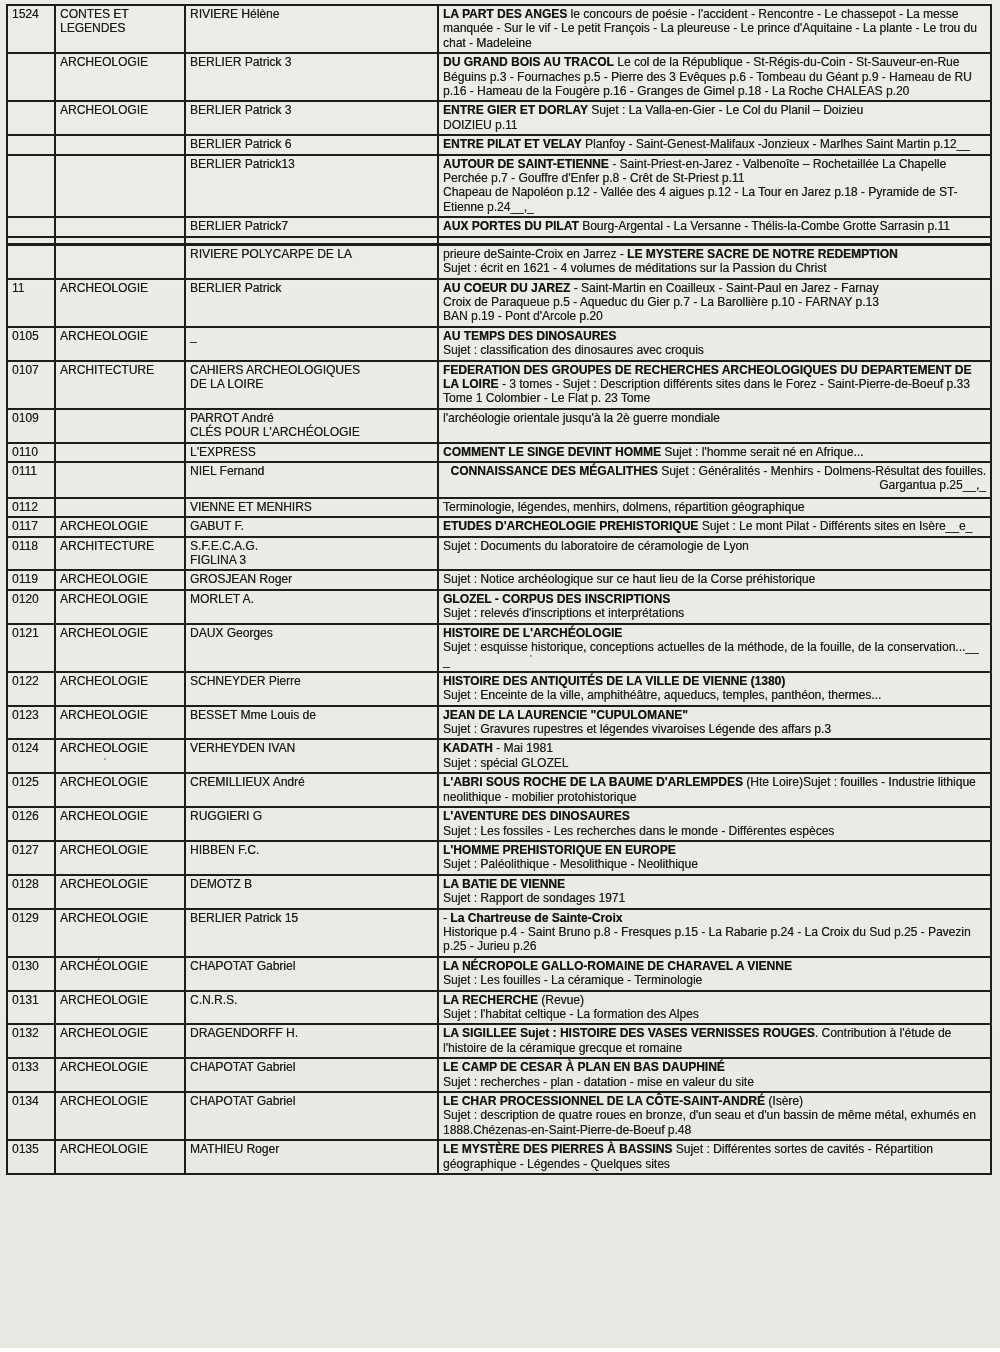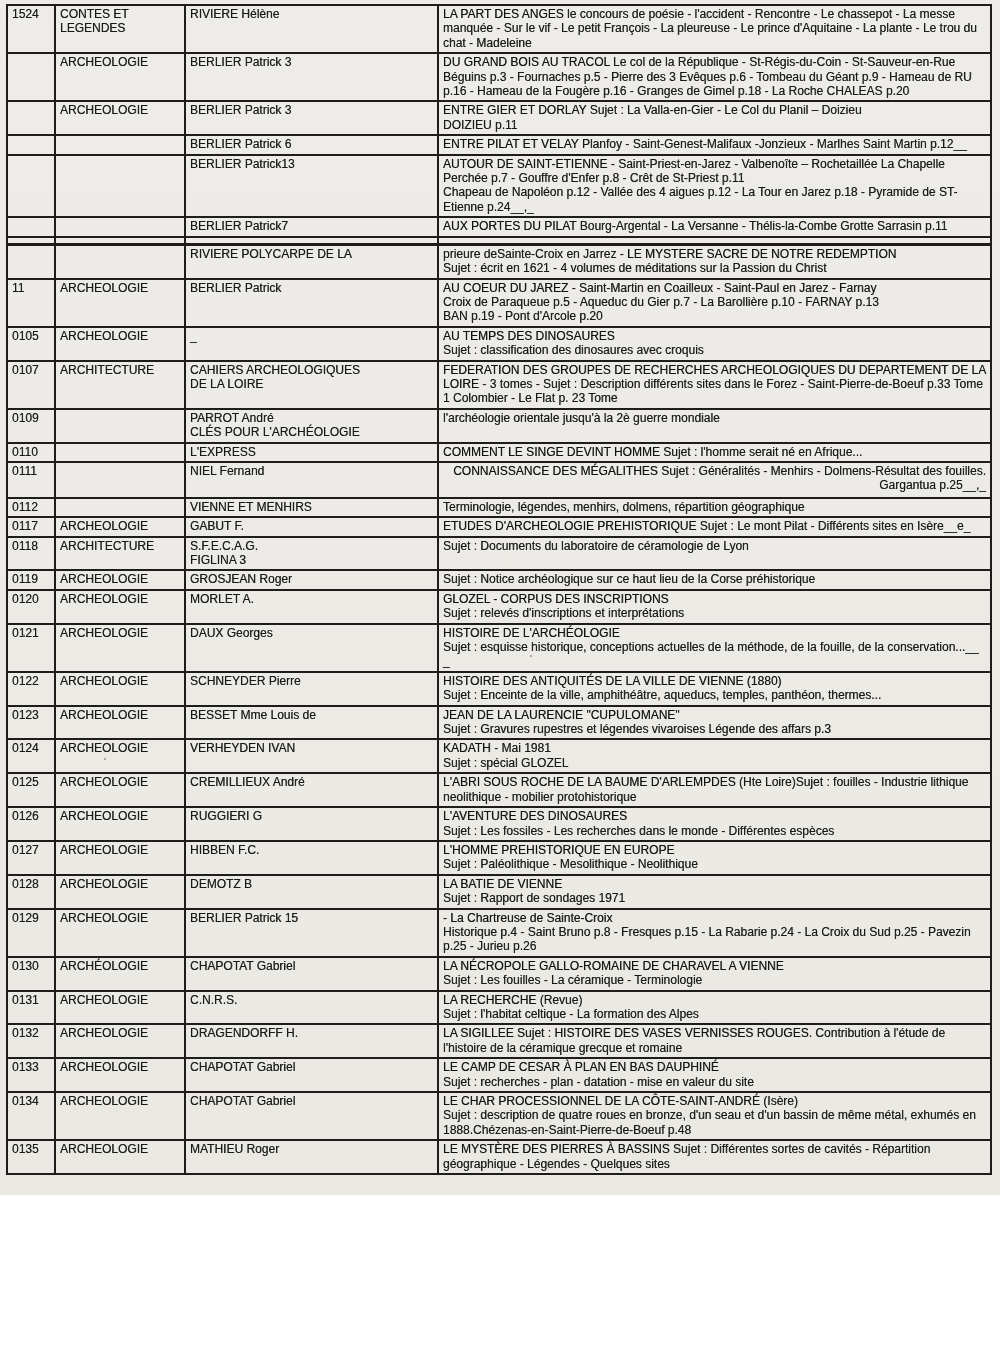--- a/index.html
+++ b/index.html
@@ -1,19 +1,19 @@
 <!DOCTYPE html>
 <html><head>
 <meta charset="utf-8">
 <style>
   html,body{margin:0;padding:0;}
   .page{
     position:relative;
     width:1000px;
-    height:1195px;
+    height:1348px;
     background:linear-gradient(180deg,#edece8 0%,#ebeae5 60%,#e9e8e3 100%);
     overflow:hidden;
     font-family:"Liberation Sans",sans-serif;
   }
   table.catalog{
     position:absolute;
     left:6px;
     top:4px;
     width:986px;
     border-collapse:collapse;
@@ -23,21 +23,21 @@
     border:2px solid #1e1d1b;
     vertical-align:top;
     padding:1px 4px 2px 4px;
     font-size:12px;
     line-height:14.4px;
     color:#191917;
     text-shadow:0.3px 0 0 rgba(25,25,23,0.6);
     word-wrap:break-word;
     overflow:hidden;
   }
-  td b{font-weight:400;color:#121210;}
+  td b{font-weight:700;color:#121210;}
   .c-id{width:48px;}
   .c-cat{width:130px;}
   .c-author{width:253px;}
   .par{margin:0;}
   tr.r-empty td{padding:0;height:5px;}
   tr.hb td{border-bottom-width:3px;}
   .speck{
     position:absolute;width:3px;height:3px;border-radius:50%;
     background:#6a6862;opacity:.7;
   }
@@ -223,21 +223,21 @@
           <td style="">
             <div class="par"><b>HISTOIRE DE L'ARCHÉOLOGIE</b></div>
             <div class="par">Sujet : esquisse historique, conceptions actuelles de la méthode, de la fouille, de la conservation...__ _</div>
           </td>
         </tr>
         <tr>
           <td class="c-id">0122</td>
           <td class="c-cat">ARCHEOLOGIE</td>
           <td class="c-author">SCHNEYDER Pierre</td>
           <td>
-            <div class="par"><b>HISTOIRE DES ANTIQUITÉS DE LA VILLE DE VIENNE (1880)</b></div>
+            <div class="par"><b>HISTOIRE DES ANTIQUITÉS DE LA VILLE DE VIENNE (1380)</b></div>
             <div class="par">Sujet : Enceinte de la ville, amphithéâtre, aqueducs, temples, panthéon, thermes...</div>
           </td>
         </tr>
         <tr>
           <td class="c-id">0123</td>
           <td class="c-cat">ARCHEOLOGIE</td>
           <td class="c-author">BESSET Mme Louis de</td>
           <td>
             <div class="par"><b>JEAN DE LA LAURENCIE "CUPULOMANE"</b></div>
             <div class="par">Sujet : Gravures rupestres et légendes vivaroises Légende des affars p.3</div>

